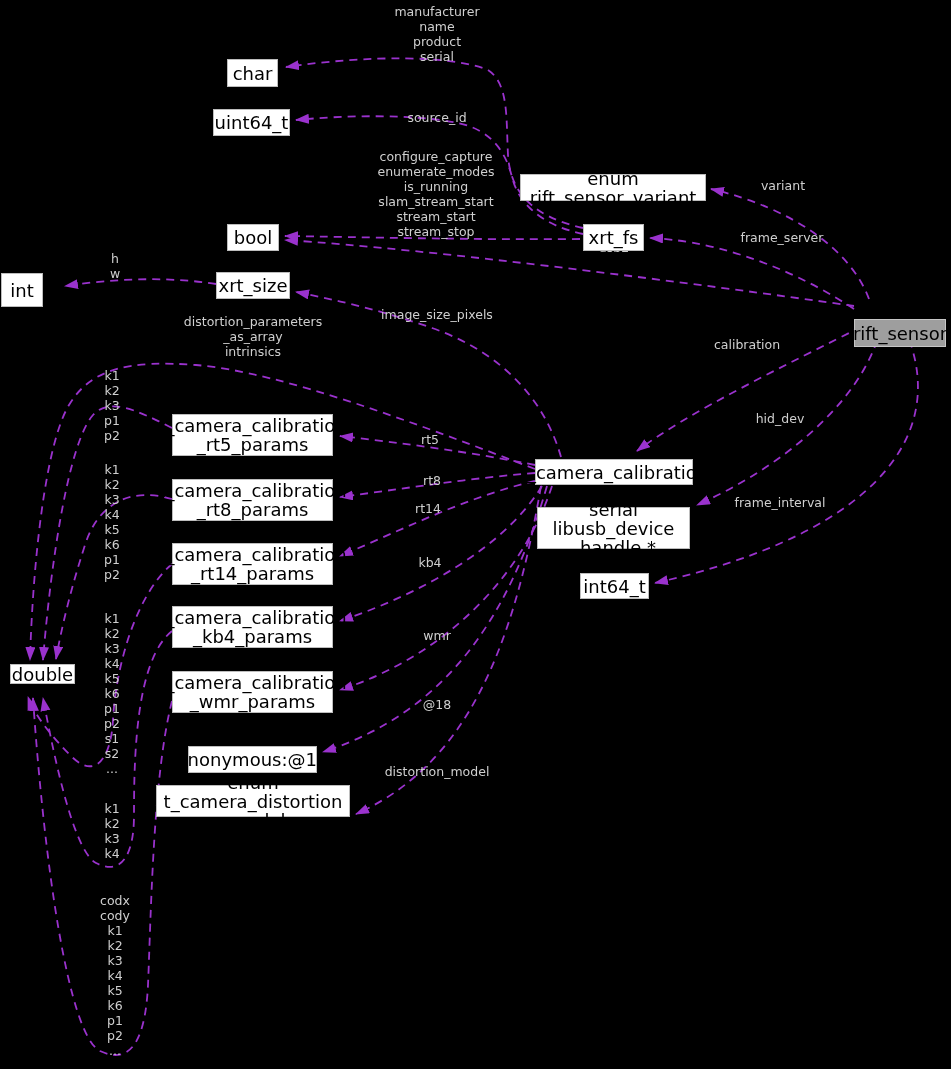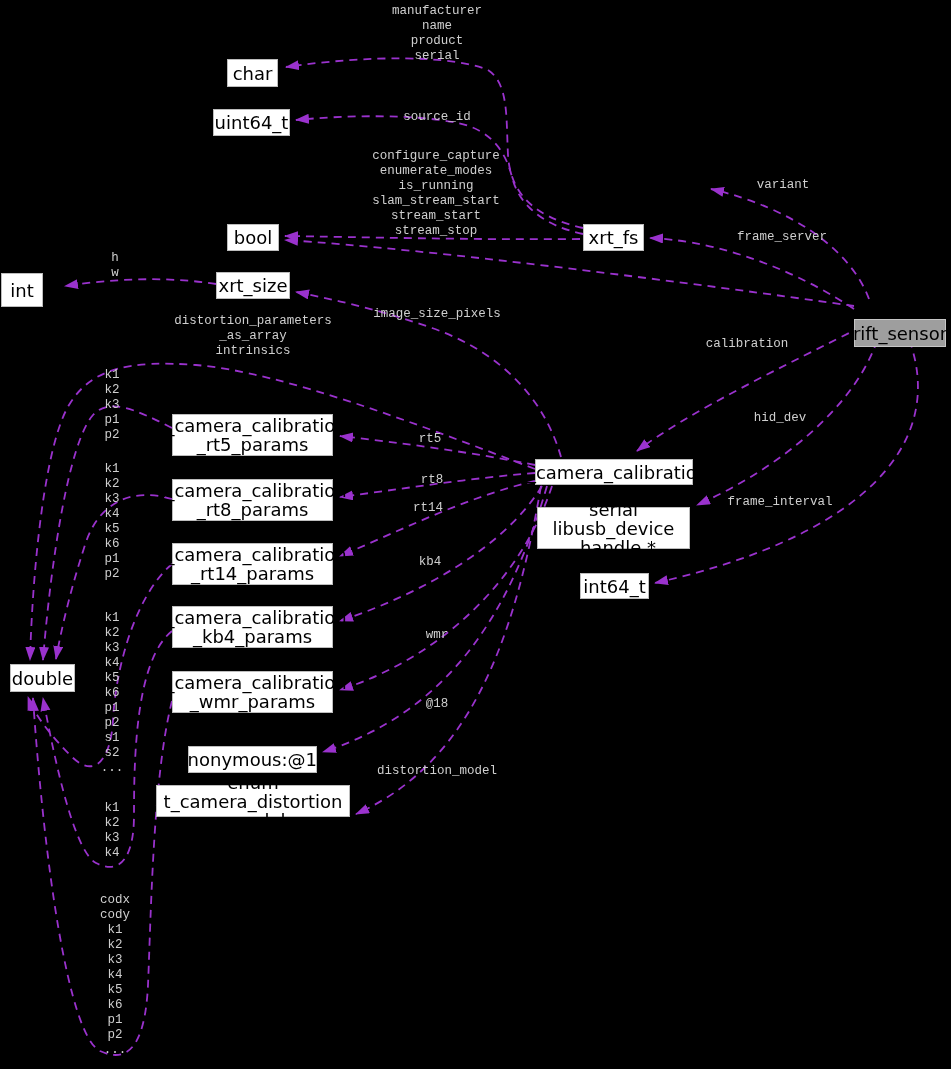--- a/index.html
+++ b/index.html
@@ -11,21 +11,21 @@
   .edge{fill:none;stroke:var(--edge,#9a32cd);stroke-width:1.8;stroke-dasharray:8 6;}
   .node{
     position:absolute;box-sizing:border-box;display:flex;align-items:center;justify-content:center;
     background:var(--node-bg,#fff);border:1.5px solid var(--node-border,#bdbdbd);
     color:var(--node-text,#000);font-size:18px;line-height:19px;text-align:center;
     white-space:pre-line;z-index:2;
   }
   .node.hl{background:var(--hl-bg,#9e9e9e);border-color:var(--hl-border,#c6c6c6);margin-top:20px;}
   .elabel{
     position:absolute;transform:translateX(-50%);color:var(--label,#cfcfcf);
-    font-size:12.5px;line-height:15px;text-align:center;white-space:pre-line;z-index:1;font-family:Liberation Mono, monospace;
+    font-size:12.5px;line-height:15px;text-align:center;white-space:pre-line;z-index:1;
   }
 </style>
 </head>
 <body>
 
 <div class="stage">
 
   <svg class="edges" width="951" height="1069" viewBox="0 0 951 1069">
     <defs>
       <marker id="arr" markerUnits="userSpaceOnUse" markerWidth="15" markerHeight="11" refX="13" refY="5" orient="auto">
@@ -53,20 +53,21 @@
     <path class="edge" marker-end="url(#arr)" d="M535,469 C420,425 282,372 196,365 C130,360 91,368 69,405 C46,443 33,558 30,660"></path>
     <path class="edge" marker-end="url(#arr)" d="M172,428 C133,408 109,398 93,415 C69,442 51,560 43,660"></path>
     <path class="edge" marker-end="url(#arr)" d="M172,499 C128,486 97,506 85,545 C72,585 62,625 56,659"></path>
     <path class="edge" marker-end="url(#arr)" d="M172,564 C136,595 116,665 113,720 C111,757 96,781 71,756 C51,736 34,714 28,697"></path>
     <path class="edge" marker-end="url(#arr)" d="M172,631 C136,660 134,755 134,815 C134,856 121,876 96,863 C72,850 52,745 43,698"></path>
     <path class="edge" marker-end="url(#arr)" d="M172,701 C153,775 151,915 148,985 C145,1046 128,1064 100,1051 C68,1035 44,860 33,698"></path>
   </svg>
 
   <div class="node" style="left:227px;top:59px;width:51px;height:28px">char</div>
   <div class="node" style="left:213px;top:109px;width:77px;height:27px">uint64_t</div>
+  <div class="node" style="left:520px;top:174px;width:186px;height:27px">enum rift_sensor_variant</div>
   <div class="node" style="left:583px;top:224px;width:61px;height:27px">xrt_fs</div>
   <div class="node" style="left:227px;top:224px;width:52px;height:27px">bool</div>
   <div class="node" style="left:1px;top:273px;width:42px;height:34px">int</div>
   <div class="node" style="left:216px;top:272px;width:74px;height:27px">xrt_size</div>
   <div class="node hl" style="left:854px;top:299px;width:92px;height:28px">rift_sensor</div>
   <div class="node" style="left:172px;top:414px;width:161px;height:42px">t_camera_calibration
 _rt5_params</div>
   <div class="node" style="left:172px;top:479px;width:161px;height:42px">t_camera_calibration
 _rt8_params</div>
   <div class="node" style="left:172px;top:543px;width:161px;height:42px">t_camera_calibration
@@ -75,21 +76,21 @@
   <div class="node" style="left:537px;top:507px;width:153px;height:42px">serial libusb_device
 _handle *</div>
   <div class="node" style="left:580px;top:573px;width:69px;height:26px">int64_t</div>
   <div class="node" style="left:172px;top:606px;width:161px;height:42px">t_camera_calibration
 _kb4_params</div>
   <div class="node" style="left:172px;top:671px;width:161px;height:42px">t_camera_calibration
 _wmr_params</div>
   <div class="node" style="left:188px;top:746px;width:129px;height:27px">anonymous:@18</div>
   <div class="node" style="left:156px;top:785px;width:194px;height:32px">enum t_camera_distortion
 _model</div>
-  <div class="node" style="left:10px;top:664px;width:65px;height:28px">double</div>
+  <div class="node" style="left:10px;top:664px;width:65px;height:20px">double</div>
 
   <div class="elabel" style="left:437px;top:4px">manufacturer
 name
 product
 serial</div>
   <div class="elabel" style="left:437px;top:110px">source_id</div>
   <div class="elabel" style="left:436px;top:149px">configure_capture
 enumerate_modes
 is_running
 slam_stream_start

